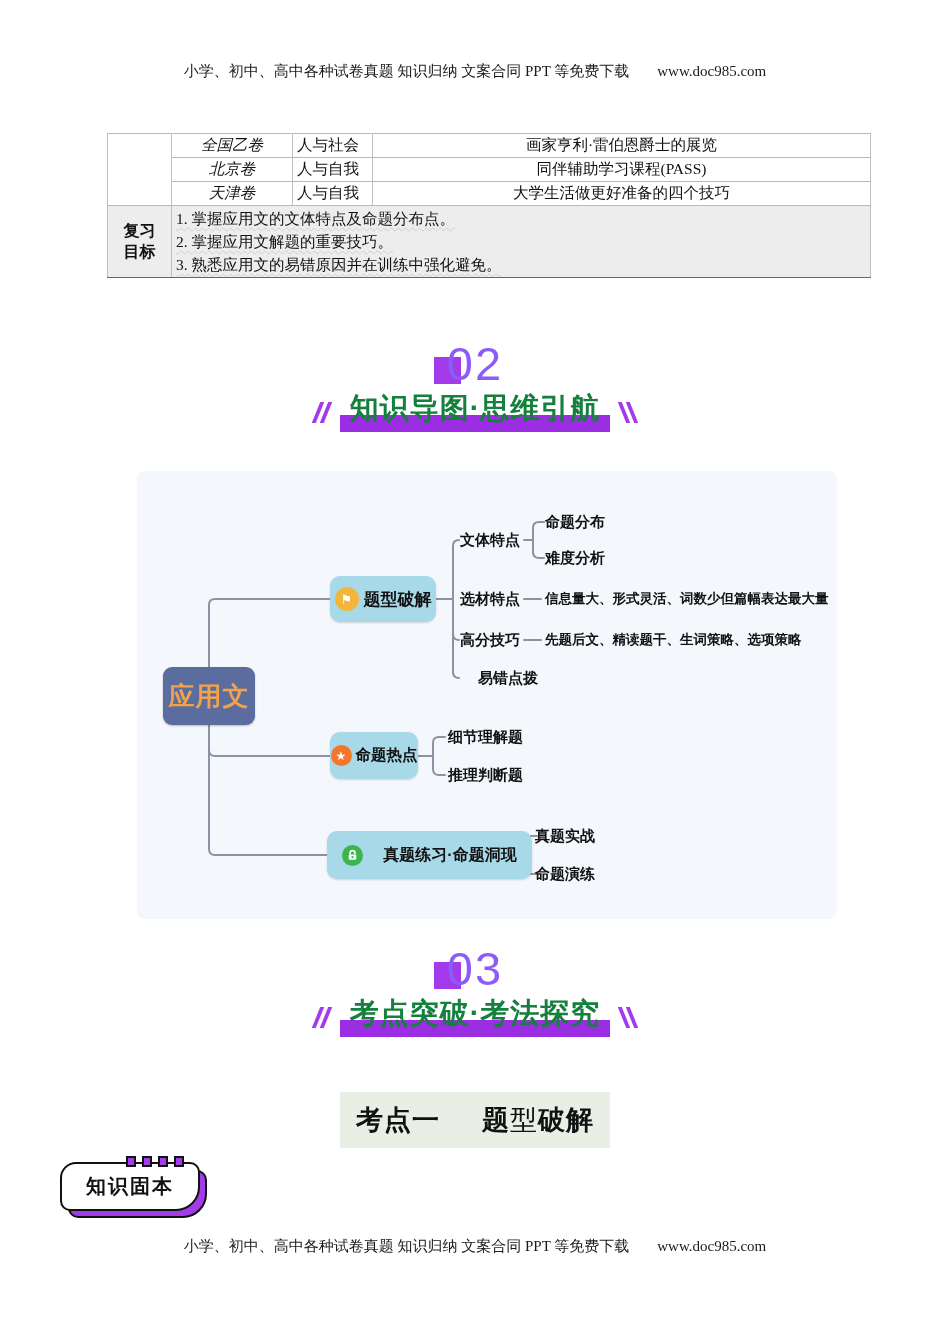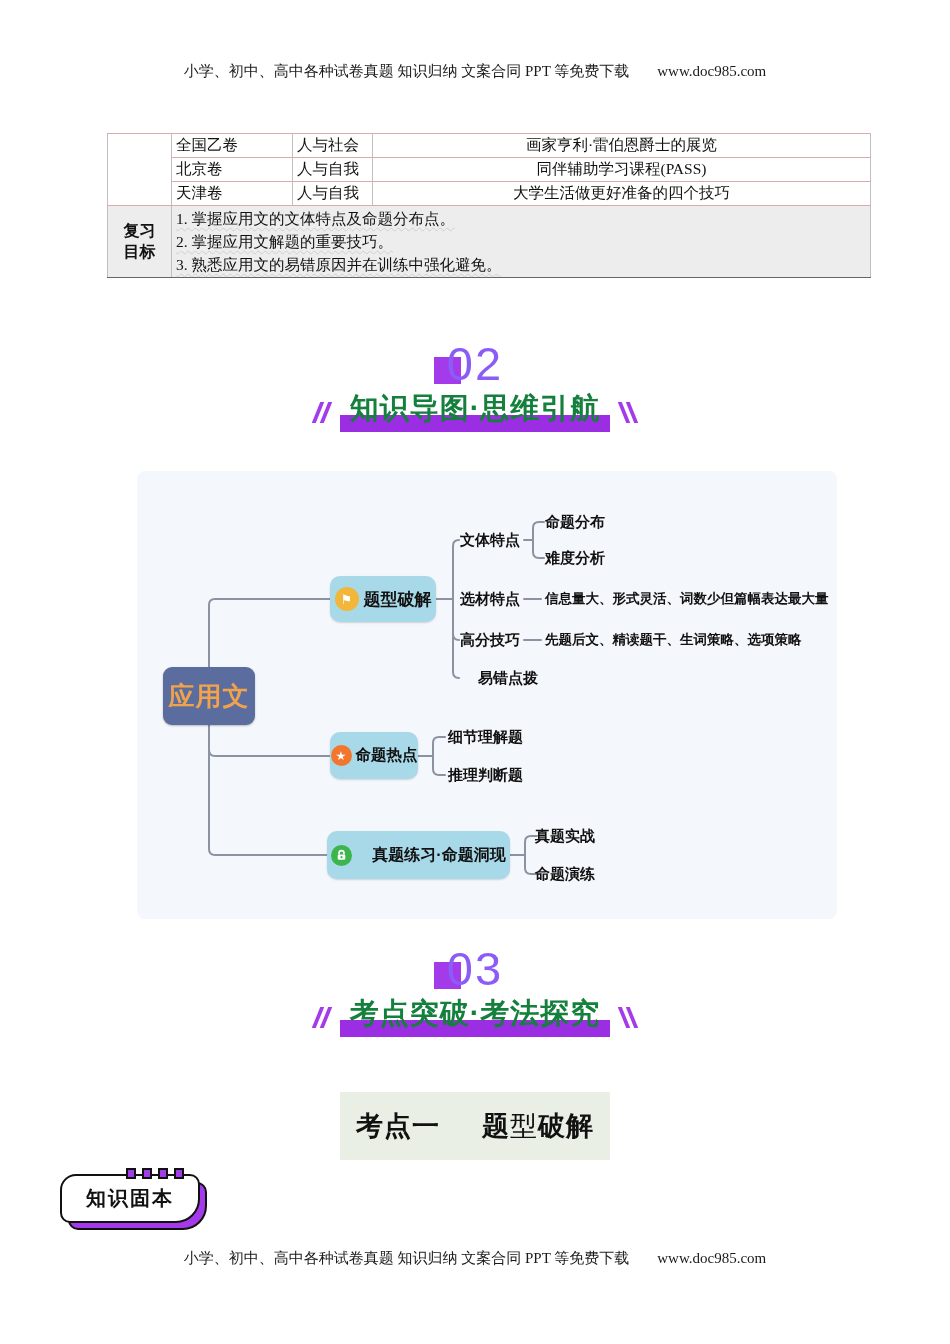--- a/index.html
+++ b/index.html
@@ -15,21 +15,21 @@
   
   .page-note{text-align:center;font-size:15px;color:#1a1a1a;}
   .hdr{padding-top:62px;}
   .ftr{margin-top:26px;}
   .page-note .url{margin-left:28px;}
 
   
   table.exam{border-collapse:collapse;table-layout:fixed;width:763px;margin:52px 0 0 107px;font-size:15.5px;}
   table.exam td{border:1px solid var(--grayline);border-top-color:var(--pink);border-bottom-color:var(--pink);padding:1px 4px;height:21px;background:#fff;}
   td.corner{border-top:2.5px solid #111;background:#fff;}
-  td.paper{text-align:left;}
+  td.paper{text-align:center;font-style:italic;}
   td.theme{text-align:left;}
   td.topic{text-align:center;}
   tr.goal td{background:#EDEDED;border-top:1.5px solid #777;border-bottom:1.5px solid #666;}
   td.goal-label{text-align:center;font-weight:bold;font-size:16px;vertical-align:middle;}
   td.goal-body{padding:2px 6px;}
   .goal-item{line-height:23px;font-size:15.5px;}
   .goal-item span{text-decoration-line:underline;text-decoration-style:wavy;text-decoration-color:#cfcfcf;text-decoration-thickness:1px;text-underline-offset:3px;}
 
   
   .section-head{text-align:center;}
@@ -47,31 +47,31 @@
   .sec-title .txt{position:relative;z-index:1;}
 
   
   .mindmap{position:relative;width:700px;height:448px;margin:42px 0 0 137px;background:#F4F7FC;border-radius:8px;}
   .mm-svg{position:absolute;left:0;top:0;}
   .mm-node{position:absolute;display:flex;align-items:center;justify-content:center;}
   .mm-root{left:26px;top:196px;width:92px;height:58px;background:var(--root-bg);border-radius:9px;color:var(--root-tx);font-size:26px;font-weight:bold;letter-spacing:1px;box-shadow:0 1px 2px rgba(0,0,0,.25);}
   .mm-branch{background:var(--branch-bg);border-radius:10px;font-weight:bold;color:#111;box-shadow:0 1px 2px rgba(0,0,0,.15);gap:5px;}
   .b0{left:193px;top:105px;width:106px;height:46px;font-size:17px;}
   .b1{left:193px;top:261px;width:88px;height:47px;font-size:15.5px;gap:4px;}
-  .b2{left:190px;top:360px;width:183px;height:48px;font-size:16px;gap:20px;}
+  .b2{left:190px;top:360px;width:205px;height:48px;font-size:16px;gap:20px;}
   .mm-ic{display:flex;align-items:center;justify-content:center;border-radius:50%;color:#fff;flex:none;}
   .ic-flag{width:24px;height:24px;background:#F2B63A;font-size:13px;}
   .ic-star{width:21px;height:21px;background:#F2762C;font-size:12px;}
   .ic-lock{width:21px;height:21px;background:#3CB54C;}
   .mm-label{position:absolute;transform:translateY(-50%);font-weight:bold;font-size:15px;white-space:nowrap;color:#111;}
   .mm-label.small{font-size:13.5px;}
 
   
   .kaodian-wrap{text-align:center;margin-top:58px;}
-  .kaodian{display:inline-block;background:#E9EFE4;padding:16px 16px;font-size:27px;font-weight:bold;letter-spacing:1px;}
+  .kaodian{display:inline-block;background:#E9EFE4;padding:10px 16px;font-size:27px;font-weight:bold;letter-spacing:1px;}
   .kaodian .gap{display:inline-block;width:42px;}
   .kaodian .light{font-weight:400;}
 
   
   .badge-wrap{position:relative;display:inline-block;margin:14px 0 0 60px;}
   .badge-wrap::before{content:"";position:absolute;left:8px;top:8px;right:-7px;bottom:-7px;background:var(--purple);border:2px solid #111;border-radius:16px 10px 24px 10px;}
   .badge-box{position:relative;background:#fff;border:2.5px solid #111;border-radius:16px 10px 24px 10px;padding:9px 24px;font-size:20px;font-weight:bold;letter-spacing:2px;}
   .badge-squares{position:absolute;top:-6px;right:16px;display:flex;gap:6px;z-index:2;}
   .badge-squares i{display:block;width:10px;height:11px;background:var(--purple);border:2px solid #111;}
 </style>

